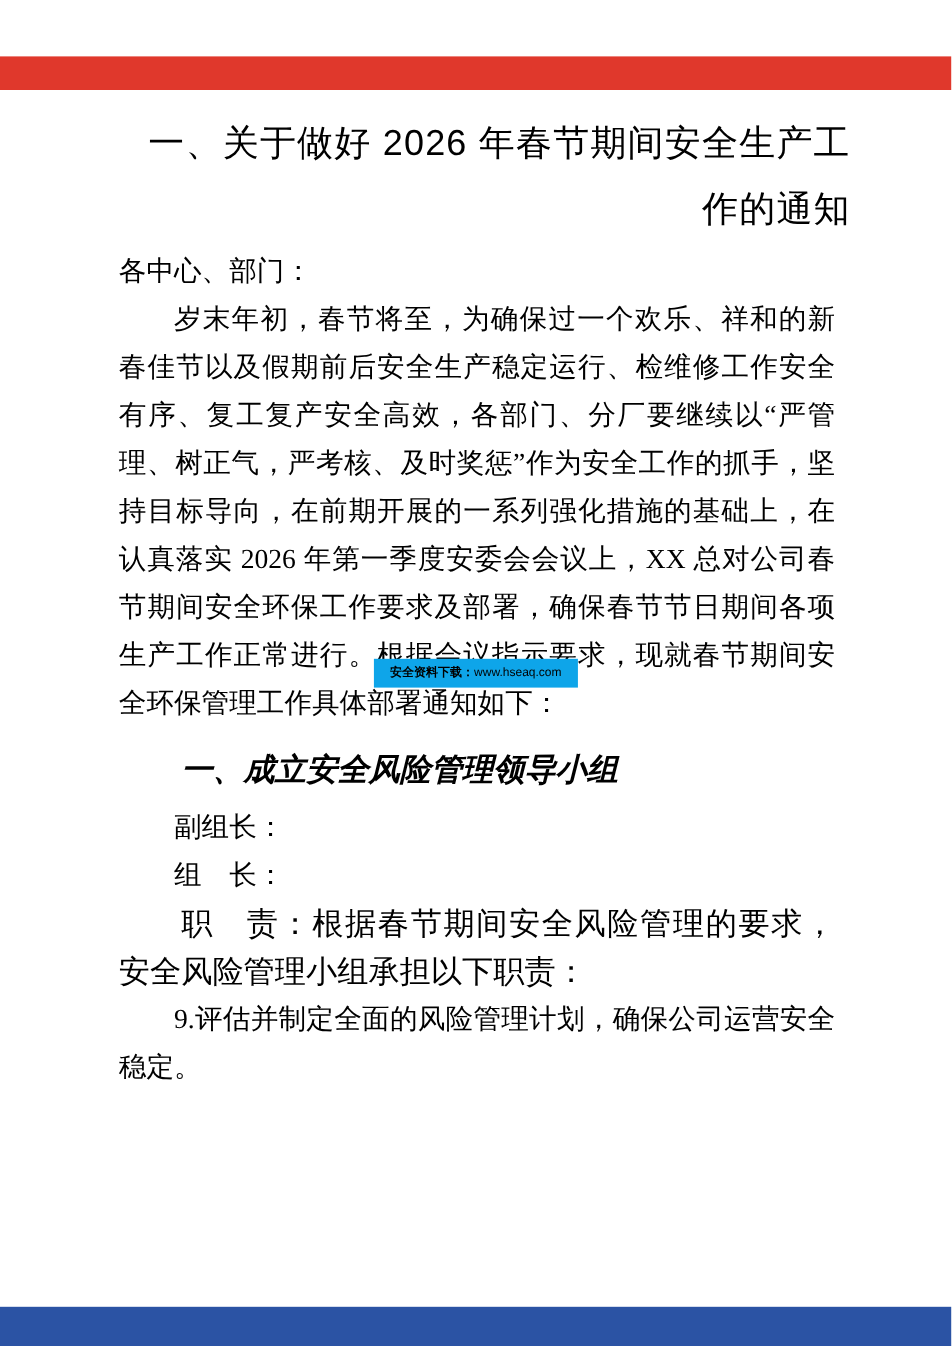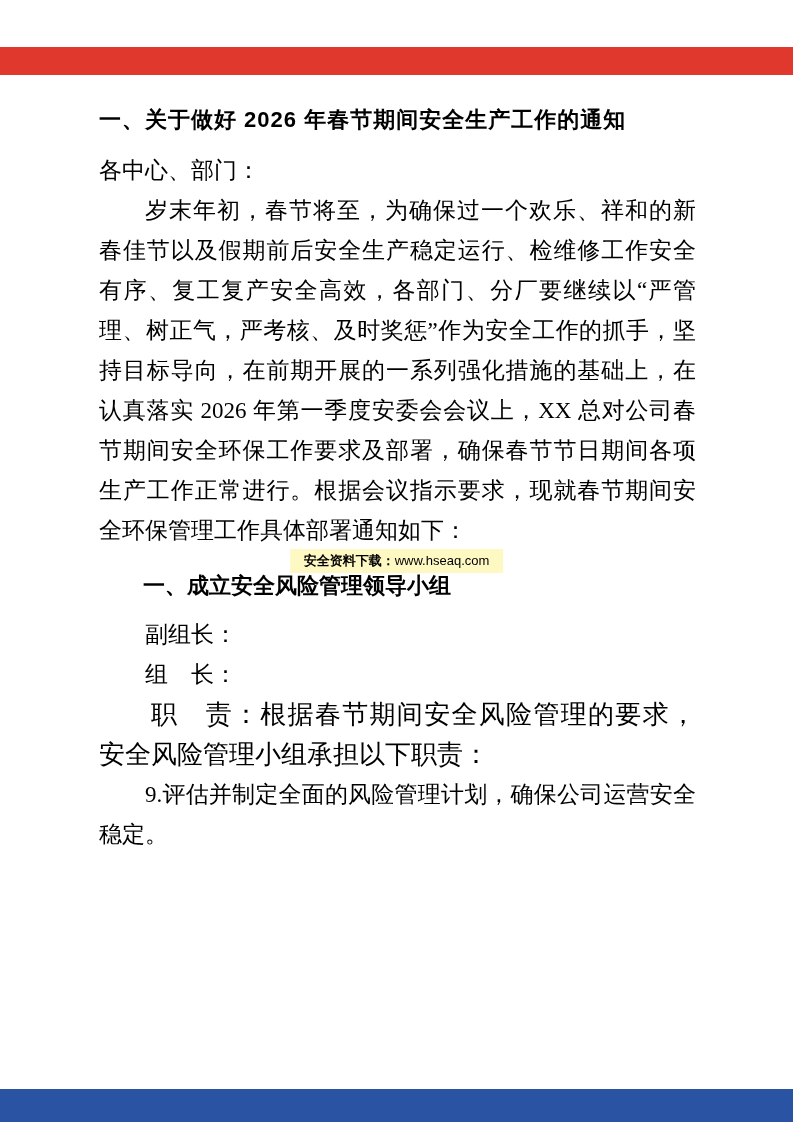--- a/index.html
+++ b/index.html
@@ -20,24 +20,24 @@
     top: 47px;
     left: 0;
     width: 100%;
     height: 28px;
   }
   .header-label {
     position: absolute;
     left: 50%;
     top: 50%;
     transform: translate(-50%, -50%);
-    background: #fef9c3;
+    background: #0ea5e9;
     padding: 2px 14px;
     white-space: nowrap;
-    font-size: 13px;
+    font-size: 10px;
     line-height: 20px;
   }
   .header-prefix {
     font-family: "Liberation Sans", "DejaVu Sans", sans-serif;
     font-weight: bold;
   }
   .header-url {
     font-family: "Liberation Sans", "DejaVu Sans", sans-serif;
   }
 
@@ -49,24 +49,24 @@
     width: 100%;
     height: 33px;
   }
 
   .content {
     padding: 92px 97px 0 99px;
   }
 
   .doc-title {
     font-family: "Liberation Sans", "DejaVu Sans", sans-serif;
-    font-weight: bold;
-    font-size: 22px;
+    font-weight: normal;
+    font-size: 30px;
     line-height: 55px;
-    text-align: left;
+    text-align: right;
     width: 610px;
     margin: 0 auto 4px auto;
     letter-spacing: 1px;
   }
 
   .body-line, .para, .role-line {
     font-size: 23px;
     line-height: 40px;
     margin: 0;
   }
@@ -80,24 +80,25 @@
   .duty-para {
     font-size: 26px;
     line-height: 40px;
     margin: 0;
     text-align: justify;
   }
 
   .section-heading {
     font-family: "Liberation Sans", "DejaVu Sans", sans-serif;
     font-weight: bold;
-    font-size: 22px;
+    font-size: 26px;
     line-height: 42px;
     text-indent: 2em;
     margin: 14px 0 8px 0;
+    font-style: italic;
   }
 </style>
 </head>
 <body>
 
 <div class="page">
 
   <div class="header-band" style="background: rgb(224, 56, 44);"></div>
   <div class="header-label">
     <span class="header-prefix">安全资料下载：</span><span class="header-url">www.hseaq.com</span>

